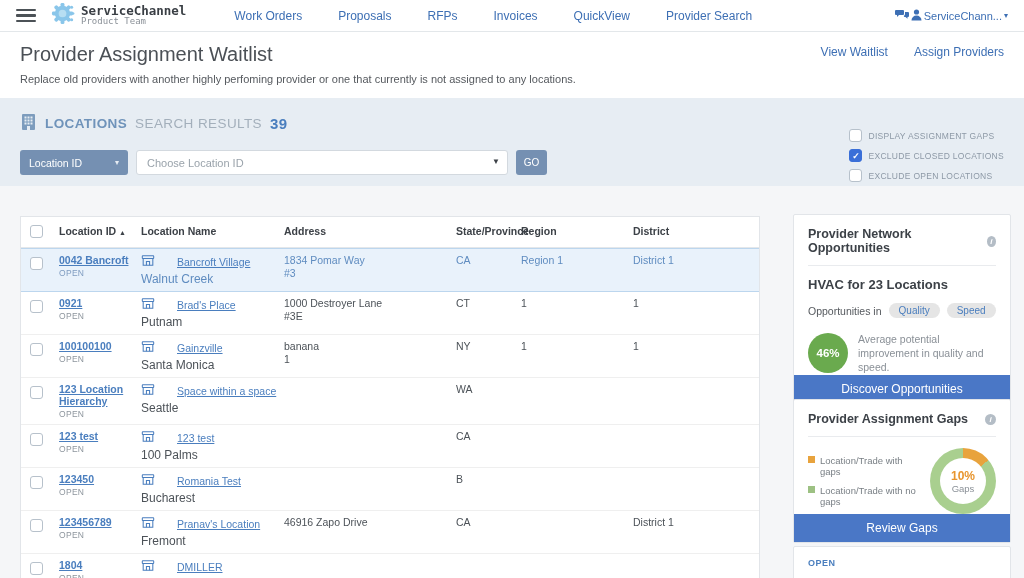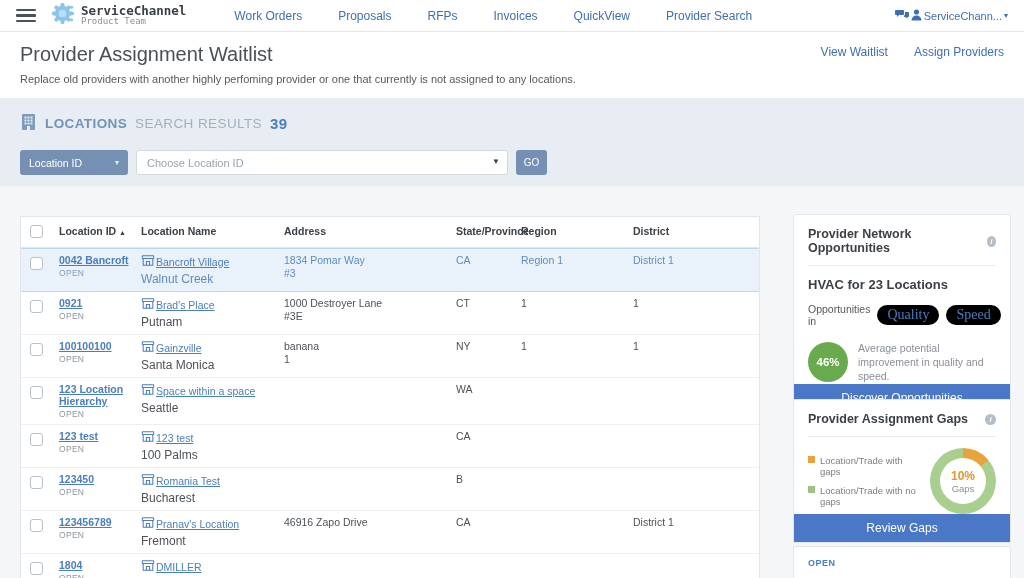--- a/index.html
+++ b/index.html
@@ -54,39 +54,39 @@
   .table-card { position:absolute; left:20px; top:30px; width:740px; background:#fff; border:1px solid #e2e5e9; }
   .tgrid { display:grid; grid-template-columns:38px 82px 143px 172px 65px 112px 1fr; align-items:start; }
   .thead { border-bottom:1px solid #e4e7ea; }
   .thead > div { font-size:10.5px; font-weight:bold; color:#3c4147; padding:8px 4px 7px 0; }
   .thead .c-check, .trow .c-check { padding-left:9px; padding-top:8px; }
   .sort { font-size:7px; color:#3c4147; }
   .trow { border-bottom:1px solid #efefef; min-height:31px; }
   .trow > div { padding:5px 4px 5px 0; font-size:10.5px; color:#4c5258; }
   .idlink { font-size:10.5px; font-weight:bold; color:#4a7ebe; }
   .status { font-size:8.5px; color:#8d959d; margin-top:2px; letter-spacing:.3px; }
-  .nline { display:flex; align-items:center; gap:1px; }
+  .nline { display:flex; align-items:center; gap:22px; }
   .nline svg { flex:0 0 auto; }
   .namelink { font-size:10.5px; color:#4a7ebe; }
   .city { font-size:12px; color:#4c5258; margin-top:3px; }
   .addr2 { margin-top:1px; }
   .trow.sel { background:#e9f2fb; border-top:1px solid #bcd6ee; border-bottom:1px solid #bcd6ee; }
   .trow.sel > div, .trow.sel .city { color:#5f8cc0; }
   .trow.sel .status { color:#7f9cc0; }
 
   
   .panel { position:absolute; left:793px; width:218px; background:#fff; border:1px solid #e2e5e9; border-radius:2px; }
   .panel-body { padding:12px 14px 0; }
   .panel-title { display:flex; align-items:center; gap:17px; font-size:12.5px; font-weight:bold; color:#3c4147; }
   .info-icon { width:11px; height:11px; border-radius:50%; background:#b4bdc6; color:#fff; font-size:8px; font-style:italic; font-weight:bold; display:inline-flex; align-items:center; justify-content:center; cursor:pointer; }
   .panel hr { border:none; border-top:1px solid #e9ebee; margin:10px 0 11px; }
   .opp-heading { font-size:13px; font-weight:bold; color:#3c4147; }
   .pill-row { display:flex; align-items:center; gap:7px; margin-top:11px; }
   .pill-label { font-size:10.5px; color:#55595e; }
-  .pill { background:#000000; color:#4a7ebe; font-size:14px; padding:2px 10px; border-radius:10px; cursor:pointer;font-family:Liberation Serif, serif; }
+  .pill { background:#e5e5e5; color:#4a7ebe; font-size:10px; padding:2px 10px; border-radius:10px; cursor:pointer; }
   .improve-row { display:flex; align-items:center; gap:10px; margin-top:14px; }
   .green-circle { width:40px; height:40px; border-radius:50%; background:#6aaa4e; color:#fff; font-size:11.5px; font-weight:bold; display:flex; align-items:center; justify-content:center; flex:0 0 auto; }
   .improve-text { font-size:10.5px; color:#8a9097; line-height:1.35; }
   .panel-btn { display:block; width:100%; border:none; background:#4a77c6; color:#fff; font-size:12px; padding:7px 0; cursor:pointer; font-family:"Liberation Sans",sans-serif; }
 
   .gaps-flex { display:flex; align-items:center; gap:12px; margin-top:4px; }
   .legend { display:flex; flex-direction:column; gap:8px; flex:1; }
   .legend-item { display:flex; align-items:flex-start; gap:5px; font-size:9.5px; color:#7a8086; }
   .sq { width:7px; height:7px; margin-top:1px; flex:0 0 auto; }
   .sq.g { background:#9dc183; }
@@ -191,20 +191,34 @@
     <div class="dd-field">
       <span>Location ID</span>
       <span class="caret">▾</span>
     </div>
     <div class="combo">
       <input type="text" placeholder="Choose Location ID" style="">
       <span class="caret">▼</span>
     </div>
     <button class="go-btn">GO</button>
   </div>
+  <div class="cb-group">
+    <div class="cb-row">
+      <span class="cb"></span>
+      <label>DISPLAY ASSIGNMENT GAPS</label>
+    </div>
+    <div class="cb-row">
+      <span class="cb checked"></span>
+      <label>EXCLUDE CLOSED LOCATIONS</label>
+    </div>
+    <div class="cb-row">
+      <span class="cb"></span>
+      <label>EXCLUDE OPEN LOCATIONS</label>
+    </div>
+  </div>
 </div>
 
 <div class="main">
 
   <div class="table-card">
     <div class="tgrid thead">
       <div class="c-check"><span class="cb"></span></div>
       <div><span>Location ID</span> <span class="sort">▲</span></div>
       <div>Location Name</div>
       <div>Address</div>

